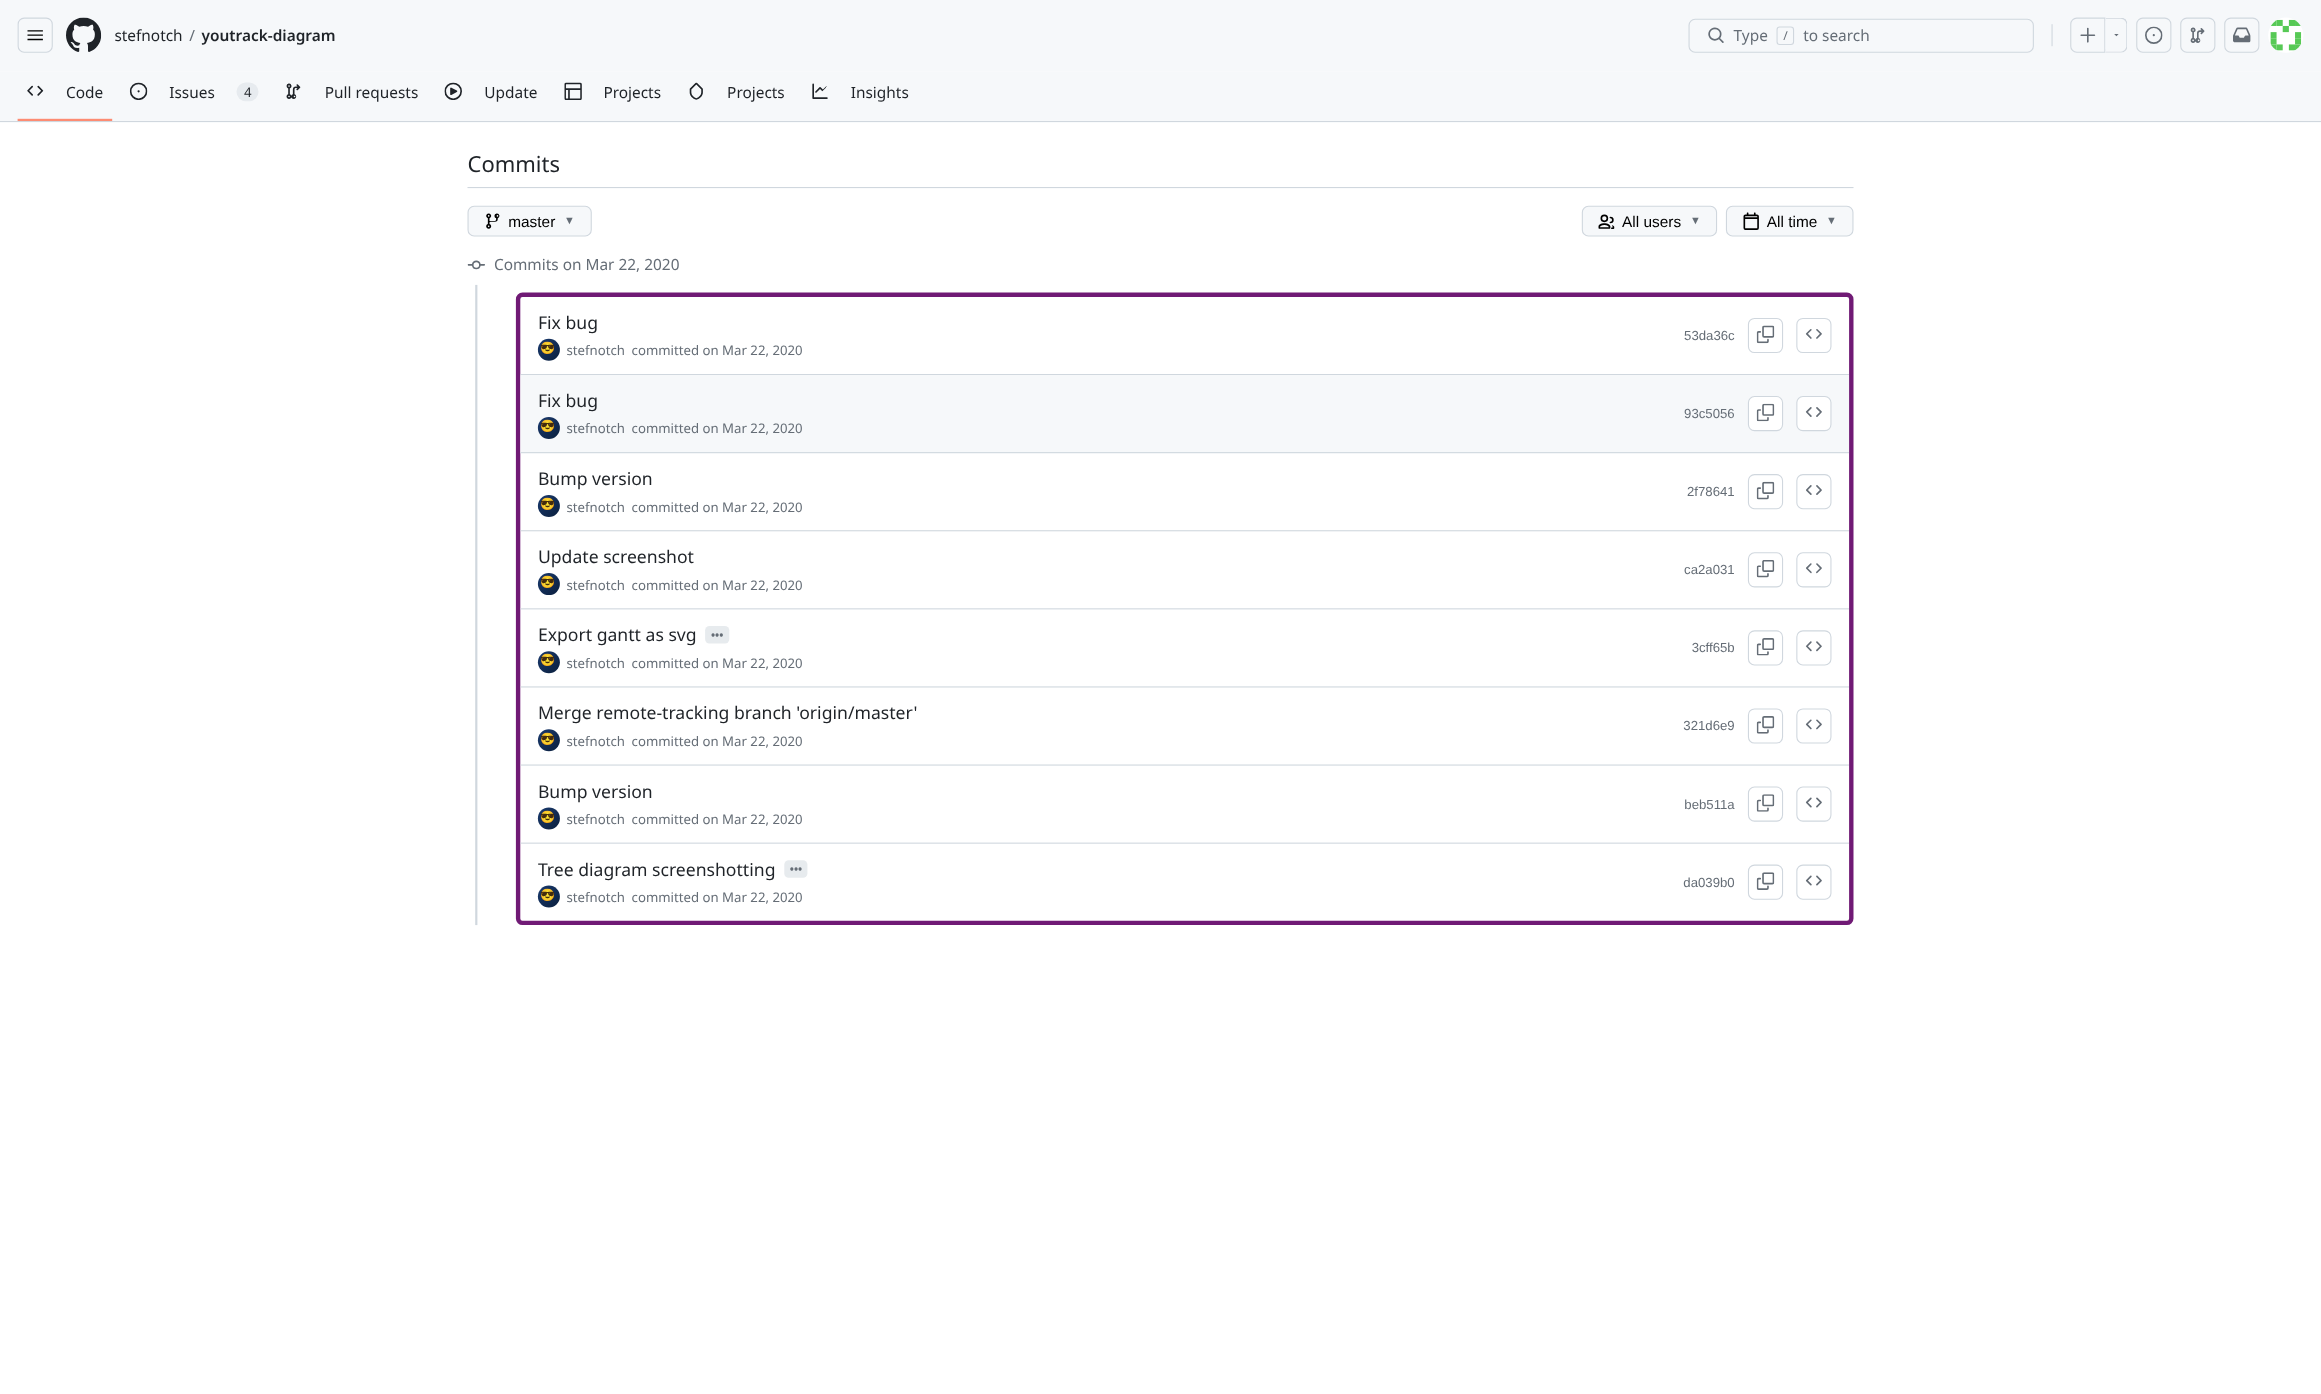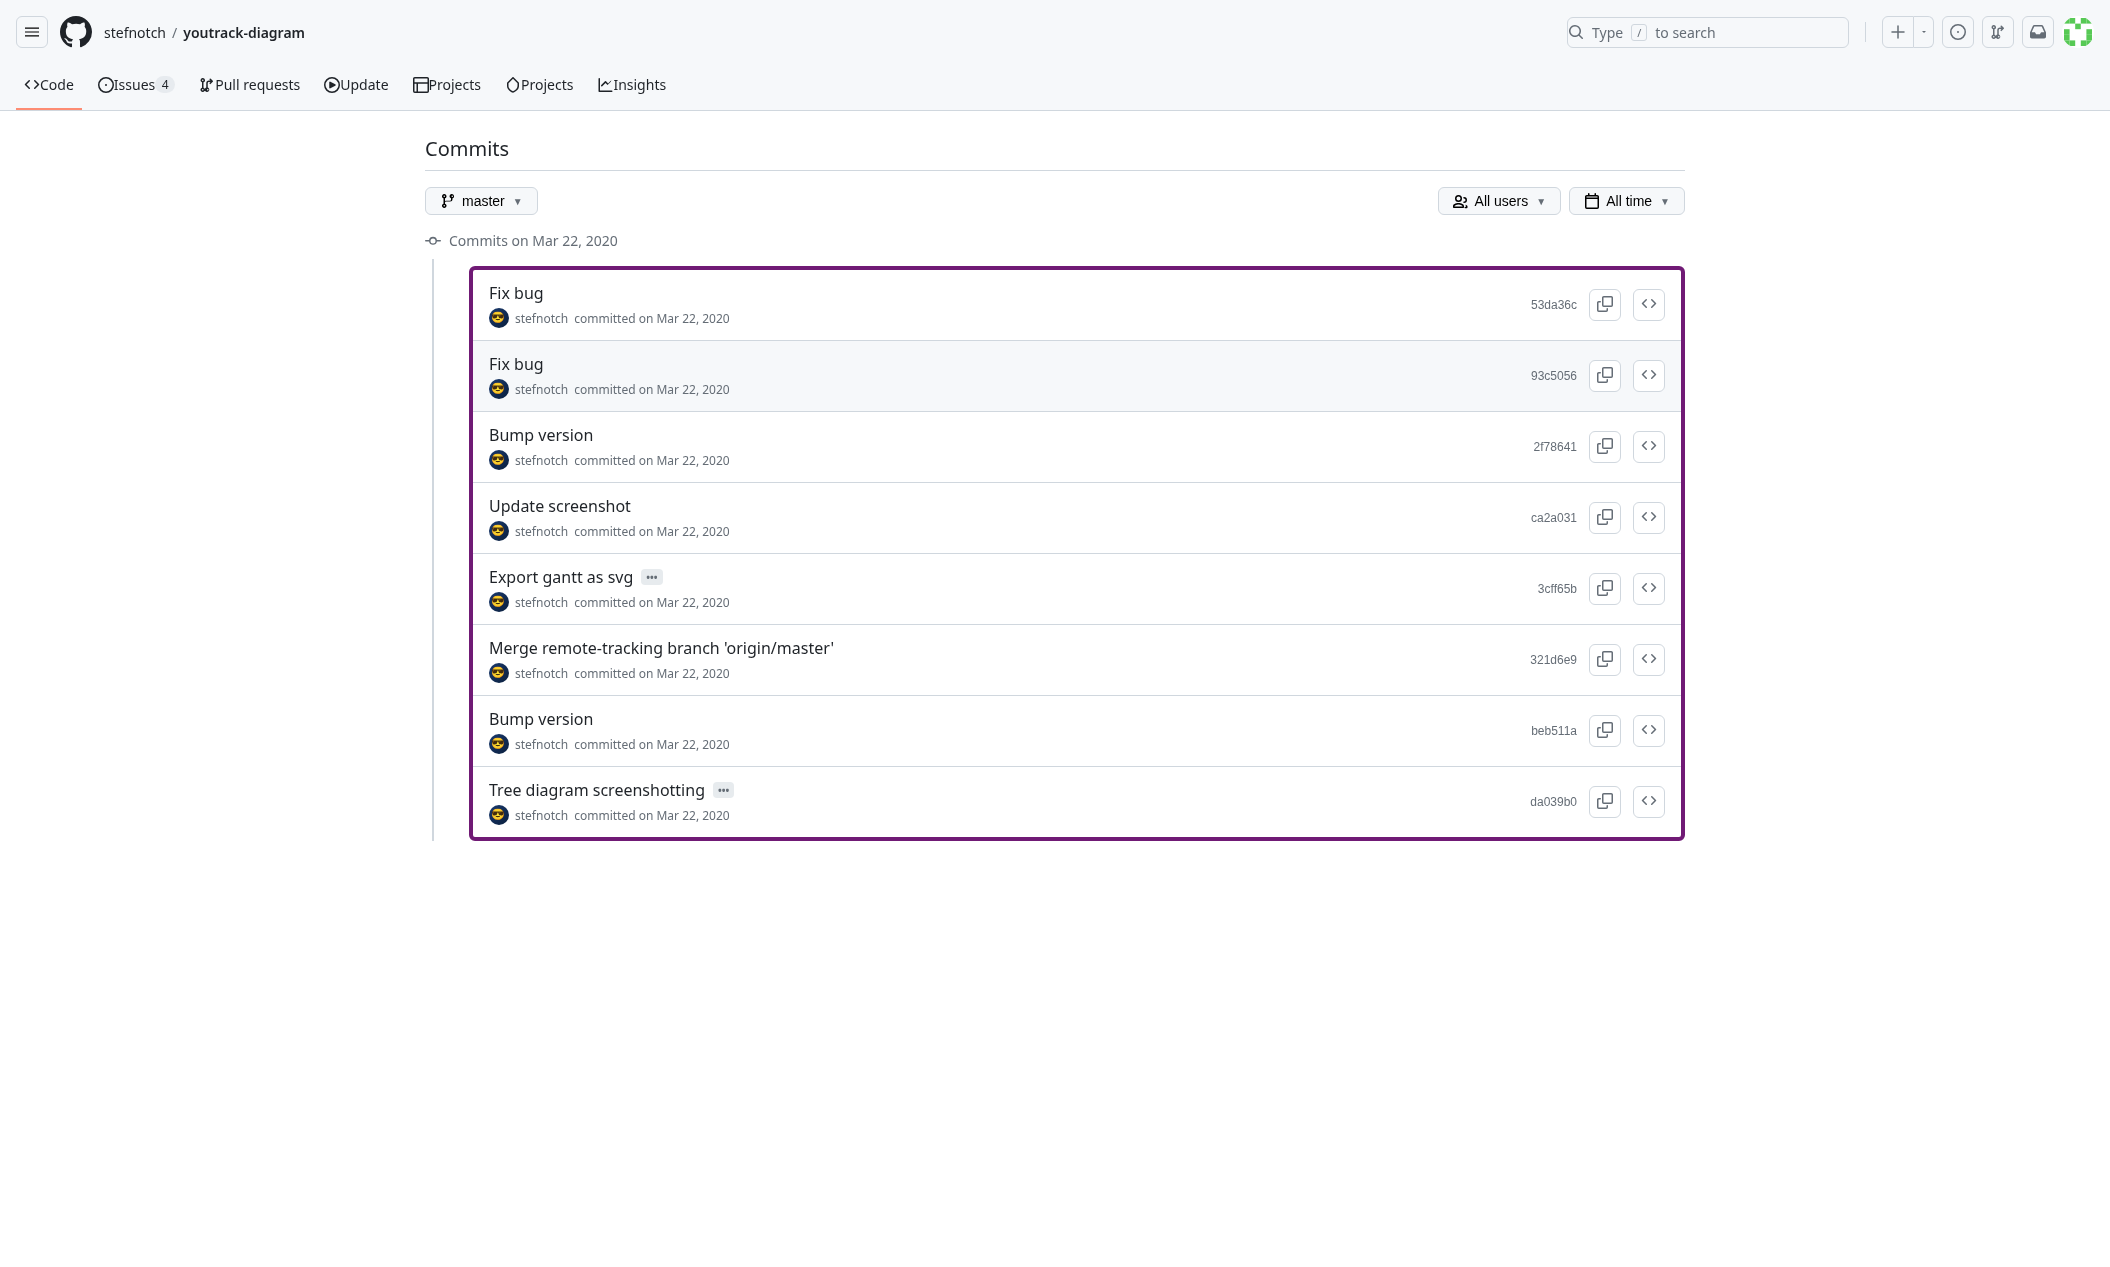--- a/index.html
+++ b/index.html
@@ -20,41 +20,41 @@
   display:flex; align-items:center; justify-content:center; background:#f6f8fa; cursor:pointer;
 }
 .gh-logo { width: 32px; height: 32px; display:flex; align-items:center; justify-content:center; margin: 0 4px;}
 .breadcrumb { display:flex; align-items:center; gap:6px; font-size:14px; }
 .breadcrumb a { color:#1f2328; text-decoration:none; }
 .breadcrumb .sep { color:#656d76; }
 .breadcrumb .repo { font-weight:600; }
 .header-spacer { flex:1; }
 .search-box {
   display:flex; align-items:center; gap:8px;
-  border:1px solid #d0d7de; border-radius:6px; padding:5px 0; width:282px;
+  border:1px solid #d0d7de; border-radius:6px; padding:5px 16px; width:314px;
   background:#f6f8fa; color:#656d76; cursor:text;
 }
 .search-box .slash { border:1px solid #d0d7de; border-radius:3px; font-size:11px; padding:0px 5px; color:#656d76;}
 .header-divider { width:1px; height:20px; background:#d0d7de; margin:0 8px;}
 .icon-btn {
   width:32px; height:32px; border:1px solid #d0d7de; border-radius:6px;
   display:flex; align-items:center; justify-content:center; background:#f6f8fa; cursor:pointer; color:#656d76;
 }
 .plus-group { display:flex; }
 .plus-group .icon-btn:first-child { border-radius:6px 0 0 6px; }
 .plus-group .icon-btn:last-child { border-radius:0 6px 6px 0; border-left:none; width:20px;}
 .avatar-user { width:32px; height:32px; border-radius:50%; background:#fff; display:flex; align-items:center; justify-content:center; overflow:hidden;}
 .avatar-user svg { width:28px; height:28px; }
 
 .repo-nav {
   background:#f6f8fa; padding: 0 16px; border-bottom:1px solid #d0d7de;
   display:flex; gap:8px;
 }
 .repo-nav-item {
-  display:flex; align-items:center; gap:0; padding:10px 8px 14px 8px; font-size:14px;
+  display:flex; align-items:flex-start; gap:20px; padding:10px 8px 14px 8px; font-size:14px;
   color:#1f2328; text-decoration:none; border-bottom:2px solid transparent; cursor:pointer;
 }
 .repo-nav-item.active { border-bottom:2px solid #fd8c73; font-weight:400; }
 .repo-nav-item .counter { background:#afb8c133; border-radius:24px; padding:0 6px; font-size:12px; min-width:20px; text-align:center;}
 
 .main { max-width: 1340px; margin: 0 auto; padding: 24px 40px; }
 .page-title { font-size: 20px; font-weight:400; padding-bottom:8px; border-bottom:1px solid #d0d7de; margin-bottom:16px;}
 
 .filter-bar { display:flex; align-items:center; margin-bottom:16px;gap:13px; }
 .filter-btn {

